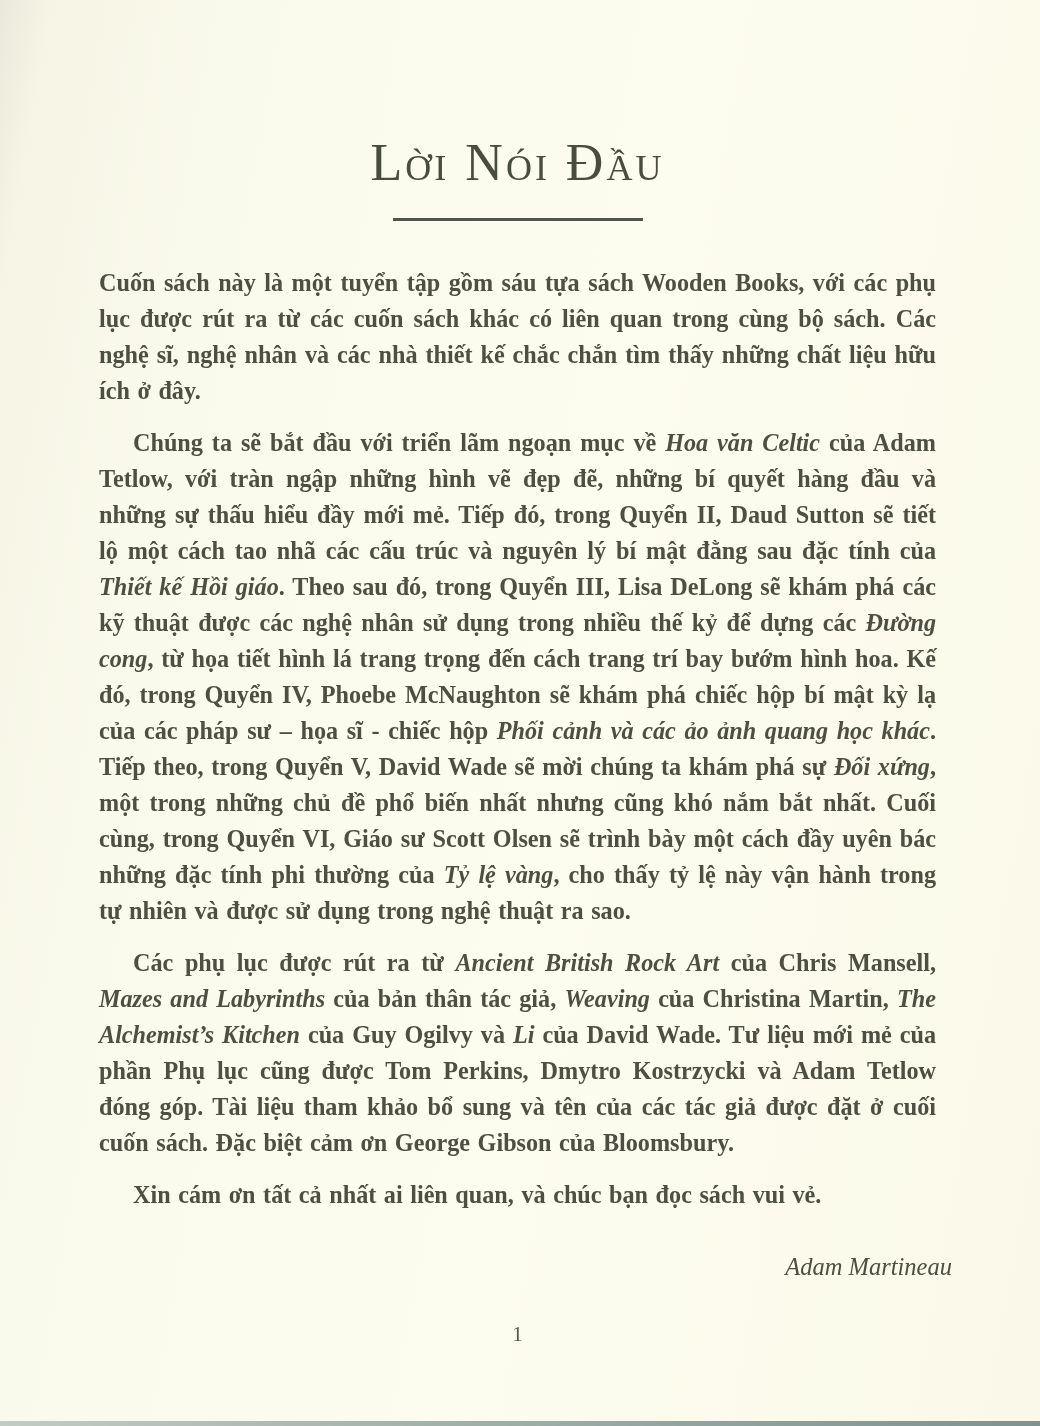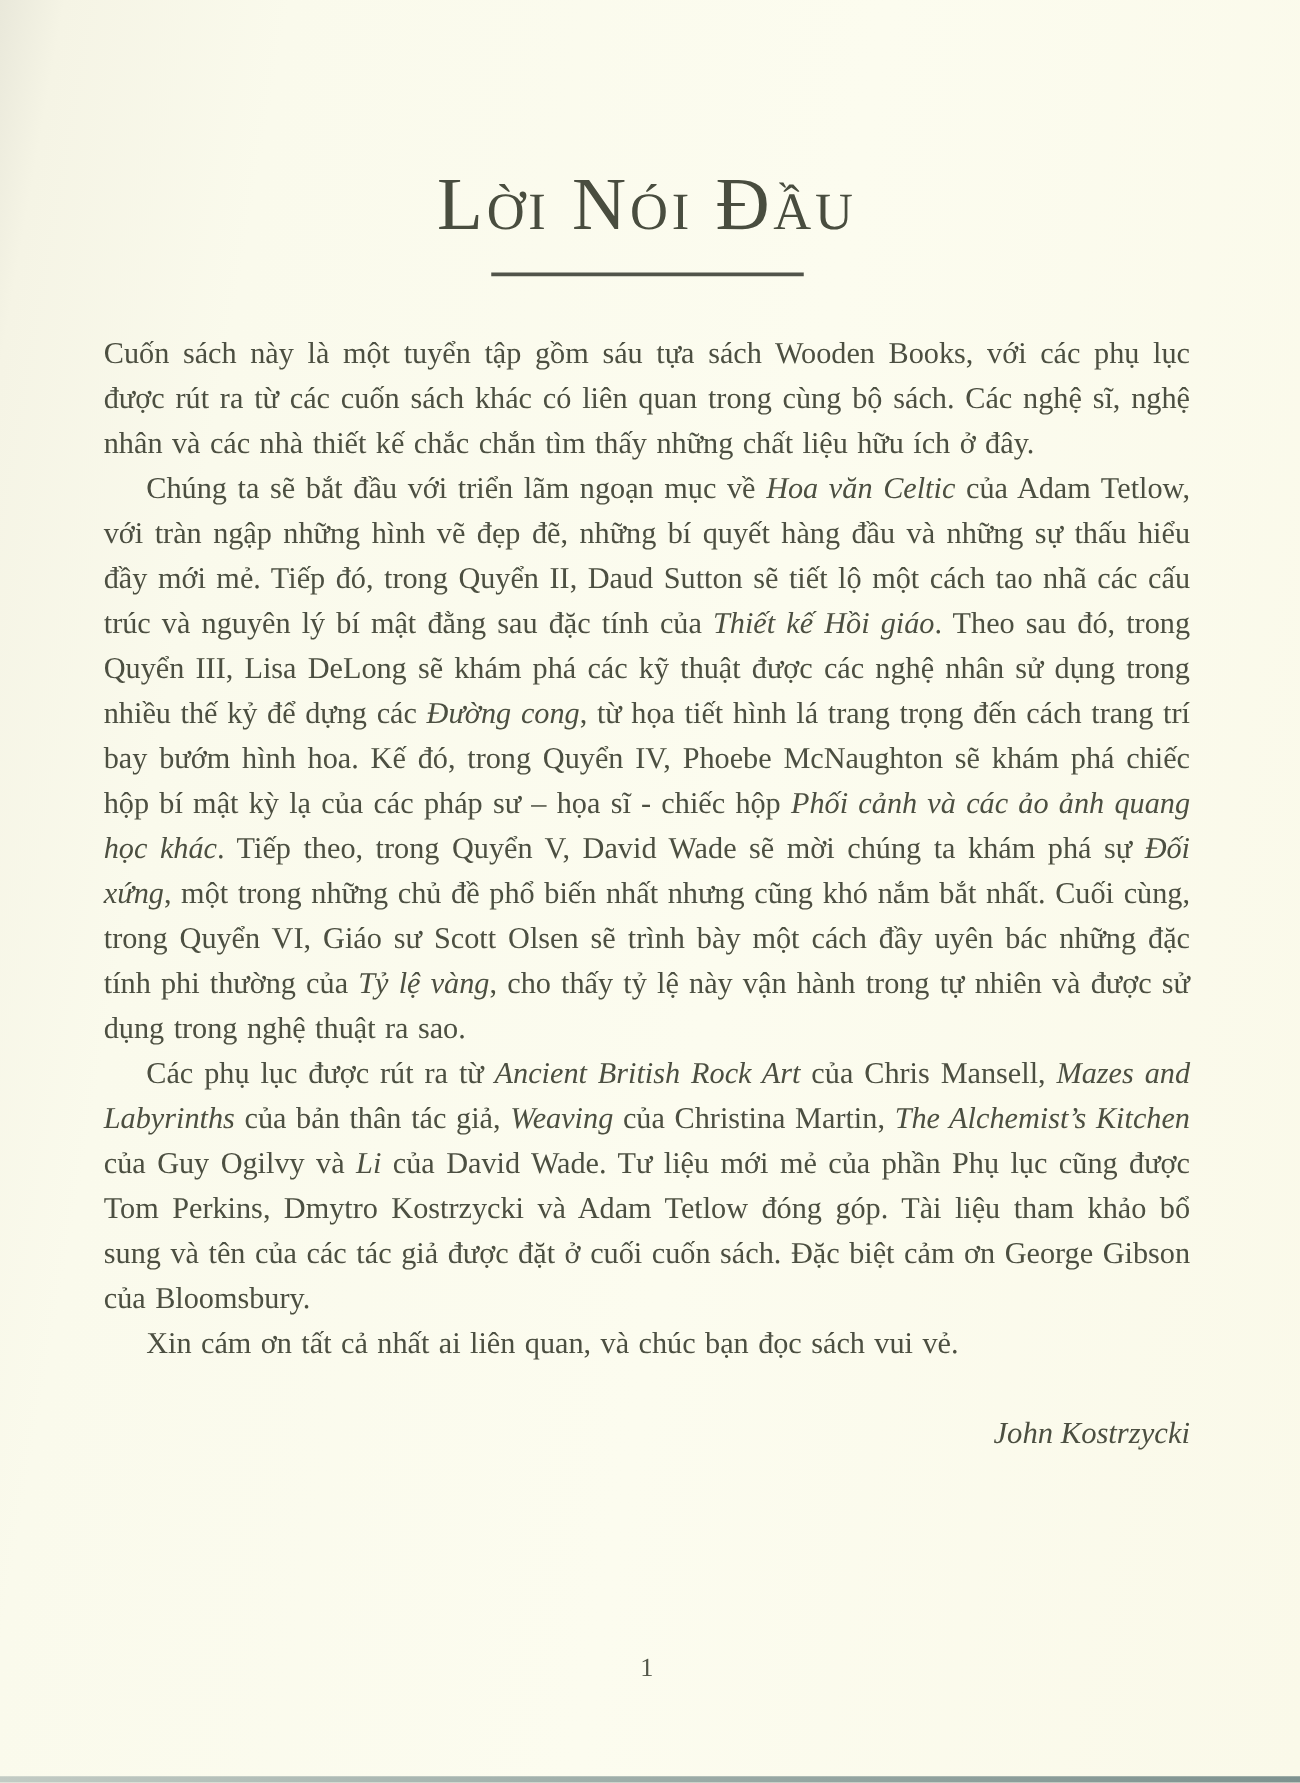--- a/index.html
+++ b/index.html
@@ -20,40 +20,40 @@
     position:absolute;
     left:83px; top:0;
     width:869px;
     padding-top:130px;
   }
   .title {
     margin:0;
     text-align:center;
     font-variant:small-caps;
     font-weight:normal;
-    font-size:60px;
+    font-size:52px;
     line-height:66px;
     letter-spacing:3px;
     color:#494d3f;
   }
   .title-rule {
     width:250px;
     height:0;
     border-top:3px solid #51544a;
     margin:22px auto 0 auto;
   }
   .body-text {
     margin-top:44px;
     font-size:24.2px;
     line-height:36px;
     text-align:justify;
     word-spacing:1.5px;
     color:#4c4f41;
   }
-  .body-text p { margin:0; }
+  .body-text p { margin:16px;font-weight:bold; }
   .body-text p.indent { text-indent:34px; }
   .signature {
     margin-top:40px;
     text-align:right;
     font-style:italic;
     font-size:24.5px;
     color:#4c4f41;
   }
   .page-number {
     position:absolute;
@@ -76,17 +76,17 @@
 <div class="page">
   <div class="content">
     <h1 class="title">Lời Nói Đầu</h1>
     <div class="title-rule"></div>
     <div class="body-text">
         <p><span>Cuốn sách này là một tuyển tập gồm sáu tựa sách Wooden Books, với các phụ lục được rút ra từ các cuốn sách khác có liên quan trong cùng bộ sách. Các nghệ sĩ, nghệ nhân và các nhà thiết kế chắc chắn tìm thấy những chất liệu hữu ích ở đây.</span></p>
         <p class="indent"><span>Chúng ta sẽ bắt đầu với triển lãm ngoạn mục về </span><i>Hoa văn Celtic</i><span> của Adam Tetlow, với tràn ngập những hình vẽ đẹp đẽ, những bí quyết hàng đầu và những sự thấu hiểu đầy mới mẻ. Tiếp đó, trong Quyển II, Daud Sutton sẽ tiết lộ một cách tao nhã các cấu trúc và nguyên lý bí mật đằng sau đặc tính của </span><i>Thiết kế Hồi giáo</i><span>. Theo sau đó, trong Quyển III, Lisa DeLong sẽ khám phá các kỹ thuật được các nghệ nhân sử dụng trong nhiều thế kỷ để dựng các </span><i>Đường cong</i><span>, từ họa tiết hình lá trang trọng đến cách trang trí bay bướm hình hoa. Kế đó, trong Quyển IV, Phoebe McNaughton sẽ khám phá chiếc hộp bí mật kỳ lạ của các pháp sư – họa sĩ - chiếc hộp </span><i>Phối cảnh và các ảo ảnh quang học khác</i><span>. Tiếp theo, trong Quyển V, David Wade sẽ mời chúng ta khám phá sự </span><i>Đối xứng</i><span>, một trong những chủ đề phổ biến nhất nhưng cũng khó nắm bắt nhất. Cuối cùng, trong Quyển VI, Giáo sư Scott Olsen sẽ trình bày một cách đầy uyên bác những đặc tính phi thường của </span><i>Tỷ lệ vàng</i><span>, cho thấy tỷ lệ này vận hành trong tự nhiên và được sử dụng trong nghệ thuật ra sao.</span></p>
         <p class="indent"><span>Các phụ lục được rút ra từ </span><i>Ancient British Rock Art</i><span> của Chris Mansell, </span><i>Mazes and Labyrinths</i><span> của bản thân tác giả, </span><i>Weaving</i><span> của Christina Martin, </span><i>The Alchemist’s Kitchen</i><span> của Guy Ogilvy và </span><i>Li</i><span> của David Wade. Tư liệu mới mẻ của phần Phụ lục cũng được Tom Perkins, Dmytro Kostrzycki và Adam Tetlow đóng góp. Tài liệu tham khảo bổ sung và tên của các tác giả được đặt ở cuối cuốn sách. Đặc biệt cảm ơn George Gibson của Bloomsbury.</span></p>
         <p class="indent"><span>Xin cám ơn tất cả nhất ai liên quan, và chúc bạn đọc sách vui vẻ.</span></p>
       </div>
-    <div class="signature">John Kostrzycki</div>
+    <div class="signature">Adam Martineau</div>
   </div>
   <div class="page-number">1</div>
   <div class="scan-edge-bottom"></div>
 </div>
 
 </body></html>

